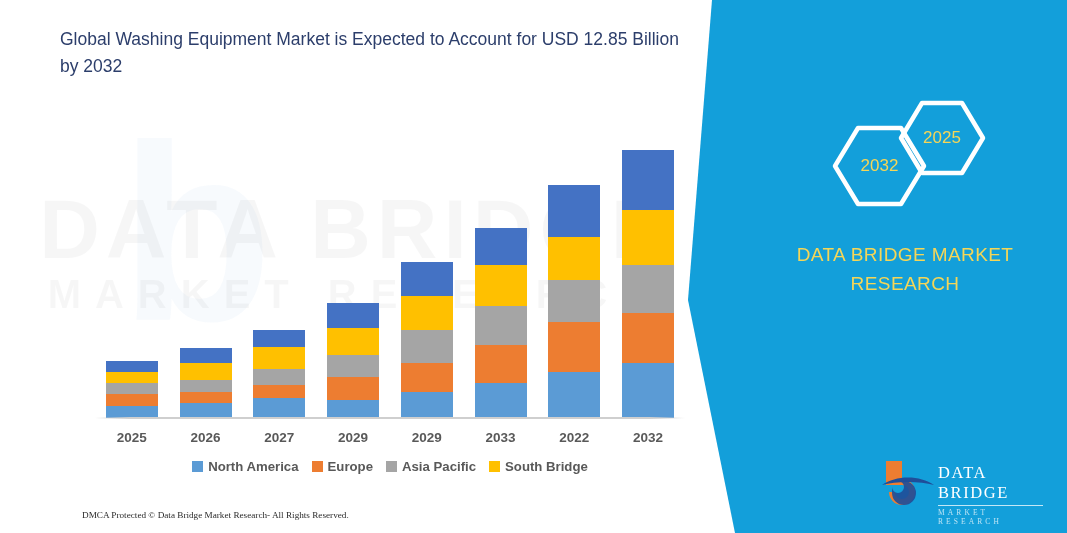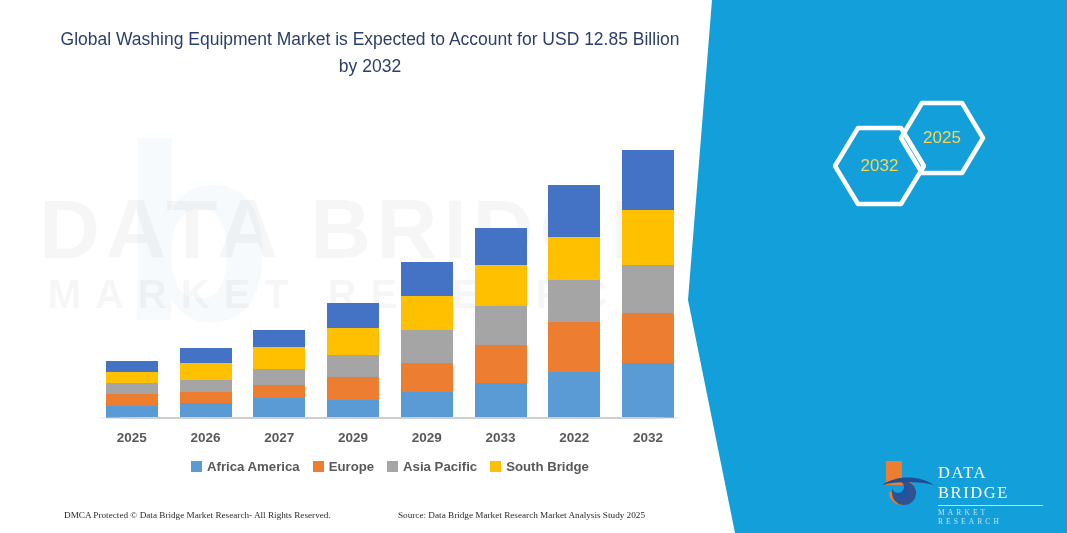--- a/index.html
+++ b/index.html
@@ -25,21 +25,21 @@
   .wm-b {
     position:absolute; left:120px; top:90px;
     font-size:250px; color:rgba(70,130,200,0.045); font-weight:700;
   }
 
   
   .left-panel { position:absolute; left:0; top:0; width:715px; height:533px; }
 
   .chart-title {
     position:absolute; left:60px; top:26px; width:620px;
-    text-align:center; color:#2c3e6b; font-size:17.5px;
+    color:#2c3e6b; font-size:17.5px;
     line-height:1.55; font-weight:400;
   }
   .baseline {
     position:absolute; left:95px; top:417px; width:590px; height:2px;
     background:linear-gradient(90deg,rgba(190,190,190,0) 0%,#cfcfcf 6%,#cfcfcf 94%,rgba(190,190,190,0) 100%);
   }
 
   .bars {
     position:absolute; left:95px; top:140px; width:590px; height:278px;
     display:flex; align-items:flex-end; justify-content:space-around;
@@ -62,21 +62,21 @@
   }
   .legend-item { display:flex; align-items:center; gap:5px; }
   .legend-swatch { width:11px; height:11px; display:block; }
   .legend-label { font-size:13.2px; font-weight:700; color:#595959; white-space:nowrap; }
 
   .footer {
     position:absolute; left:0; top:505px; width:712px; height:24px;
     font-size:9.2px; color:#2b2b2b;
     font-family:"Liberation Serif", serif;
   }
-  .footer .dmca { position:absolute; left:64px; top:5px; white-space:nowrap; }
+  .footer .dmca { position:absolute; left:82px; top:5px; white-space:nowrap; }
   .footer .src  { position:absolute; left:398px; top:5px; white-space:nowrap; }
 
   
   .right-panel {
     position:absolute; left:0; top:0; width:1067px; height:533px;
     background:#139fda;
     clip-path:polygon(712px 0, 1067px 0, 1067px 533px, 735px 533px, 688px 300px);
   }
   .right-title {
     position:absolute; left:744px; top:22px; width:305px;
@@ -218,39 +218,38 @@
       <div class="xtick">2029</div>
       <div class="xtick">2029</div>
       <div class="xtick">2033</div>
       <div class="xtick">2022</div>
       <div class="xtick">2032</div>
     </div>
 
     <div class="legend">
       <div class="legend-item">
         <span class="legend-swatch" style="background:#5b9bd5"></span>
-        <span class="legend-label">Africa America</span>
+        <span class="legend-label">North America</span>
       </div>
       <div class="legend-item">
         <span class="legend-swatch" style="background:#ed7d31"></span>
         <span class="legend-label">Europe</span>
       </div>
       <div class="legend-item">
         <span class="legend-swatch" style="background:#a5a5a5"></span>
         <span class="legend-label">Asia Pacific</span>
       </div>
       <div class="legend-item">
         <span class="legend-swatch" style="background:#ffc000"></span>
         <span class="legend-label">South Bridge</span>
       </div>
     </div>
 
     <div class="footer">
       <span class="dmca">DMCA Protected © Data Bridge Market Research-  All Rights Reserved.</span>
-      <span class="src">Source: Data Bridge Market Research  Market Analysis Study 2025</span>
     </div>
   </div>
 
   <div class="right-panel"></div>
 
 
   <div class="hexwrap">
     <div class="hex hex-2025">
       <svg width="88" height="76" viewBox="0 0 88 76">
         <polygon points="24,3 64,3 85,38 64,73 24,73 3,38" fill="none" stroke="#ffffff" stroke-width="4.5" stroke-linejoin="round"></polygon>
@@ -258,20 +257,21 @@
       <span class="hex-label">2025</span>
     </div>
     <div class="hex hex-2032">
       <svg width="95" height="82" viewBox="0 0 95 82">
         <polygon points="26,3 69,3 92,41 69,79 26,79 3,41" fill="none" stroke="#ffffff" stroke-width="4.5" stroke-linejoin="round"></polygon>
       </svg>
       <span class="hex-label">2032</span>
     </div>
   </div>
 
+  <div class="brand-name">DATA BRIDGE MARKET RESEARCH</div>
 
   <div class="logo">
     <svg width="58" height="50" viewBox="0 0 58 50">
       <path d="M6 6 h16 v18 a13 13 0 1 1 -13 13 h6 a7 7 0 1 0 7 -7 h-16 z" fill="#ed7d31"></path>
       <path d="M2 30 C16 20, 40 20, 54 30 C40 26, 16 26, 2 30 z" fill="#1f4e99"></path>
       <path d="M14 26 h10 a12 12 0 1 1 -12 12 v-6 a6 6 0 1 0 6 -6 h-4 z" fill="#1f4e99" opacity="0.92"></path>
     </svg>
     <div class="logo-text">
       <div class="logo-title">DATA BRIDGE</div>
       <div class="logo-rule"></div>

